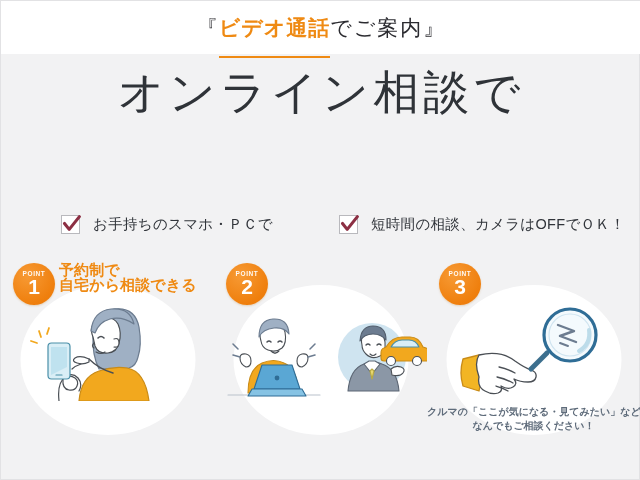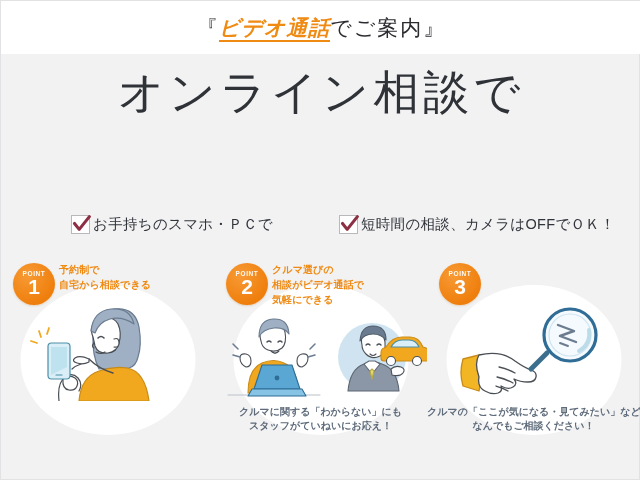--- a/index.html
+++ b/index.html
@@ -39,22 +39,21 @@
     line-height: 30px;
     letter-spacing: 1px;
     color: #2b2b30;
     white-space: nowrap;
   }
   .kicker .bracket { color: #2b2b30; font-weight: 400; }
   .kicker .hl {
     color: #ef8a13;
     font-weight: 700;
     border-bottom: 2px solid #ef8a13;
-    padding-bottom: 1px;
-    font-style: italic;
+    padding-bottom: 17px;
   }
   .kicker .tail { color: #2b2b30; letter-spacing: 2px; }
 
   
   .headline {
     position: absolute;
     left: 0; top: 62px;
     width: 640px;
     text-align: center;
     color: #2f3338;
@@ -74,21 +73,21 @@
     left: 0; top: 214px;
     width: 640px;
     display: flex;
     justify-content: center;
     align-items: center;
     gap: 22px;
   }
   .check-item {
     display: flex;
     align-items: center;
-    gap: 3px;
+    gap: 13px;
     white-space: nowrap;
     padding-left: 44px;
   }
   .check-box {
     width: 19px;
     height: 19px;
     flex: 0 0 19px;
     background: #ffffff;
     border: 1px solid #b9b9bd;
     box-sizing: border-box;
@@ -156,21 +155,21 @@
     line-height: 22px;
     margin-top: -1px;
   }
   .card-title {
     position: absolute;
     left: 58px;
     top: 5px;
     width: 152px;
     z-index: 5;
     color: #ef8a13;
-    font-size: 10px;
+    font-size: 15px;
     font-weight: 700;
     line-height: 15px;
     letter-spacing: 0.1px;
   }
   .card-title span { display: block; white-space: nowrap; }
   .card-art {
     position: absolute;
     left: 0;
     top: 44px;
     width: 213px;
@@ -271,25 +270,20 @@
       </svg>
 
     </div>
 
     <div class="card">
       <div class="card-circle"></div>
       <div class="badge">
         <span class="bw">POINT</span>
         <span class="bn">2</span>
       </div>
-      <div class="card-title">
-        <span>クルマ選びの</span>
-        <span>相談がビデオ通話で</span>
-        <span>気軽にできる</span>
-      </div>
 
       <svg class="card-art" viewBox="0 0 213 100" aria-hidden="true">
         <g stroke="#4a4f55" stroke-width="1.1" fill="none" stroke-linecap="round" stroke-linejoin="round">
 
           <path d="M14 94 h92" stroke="#b9c2cc"></path>
 
           <path d="M34 92 q0 -24 14 -30 q12 -5 22 0 q14 6 14 30 z" fill="#f2a81e" stroke="#c98b17"></path>
           <path d="M47 40 q-4 -14 8 -17 q13 -3 16 8 q2 11 -3 16 q-6 5 -14 2 q-6 -2 -7 -9 z" fill="#ffffff"></path>
           <path d="M45 36 q0 -17 14 -18 q15 -1 16 15 q-5 -7 -15 -6 q-11 1 -15 9 z" fill="#9fb0c4" stroke="#6c7c90"></path>
           <path d="M53 41 q2 -2 4 0 M64 41 q2 -2 4 0" stroke-width="1.5"></path>
@@ -317,24 +311,20 @@
 
           <path d="M178 74 q8 2 11 -2 q3 -4 -2 -6 q-6 -2 -10 2 z" fill="#ffffff"></path>
 
           <path d="M172 46 q6 -10 16 -10 h8 q9 0 13 10 l3 1 q3 1 3 5 v5 q0 3 -3 3 h-42 q-3 0 -3 -3 v-5 q0 -4 3 -5 z" fill="#f2a81e" stroke="#c98b17"></path>
           <path d="M177 46 q4 -7 11 -7 h7 q7 0 10 7 z" fill="#d9eef6" stroke="#4a8fa8"></path>
           <circle cx="177" cy="60" r="4.5" fill="#ffffff" stroke="#4a4f55"></circle>
           <circle cx="203" cy="60" r="4.5" fill="#ffffff" stroke="#4a4f55"></circle>
         </g>
       </svg>
 
-      <div class="card-caption">
-        <span>クルマに関する「わからない」にも</span>
-        <span>スタッフがていねいにお応え！</span>
-      </div>
     </div>
 
     <div class="card">
       <div class="card-circle"></div>
       <div class="badge">
         <span class="bw">POINT</span>
         <span class="bn">3</span>
       </div>
       <div class="card-title">
       </div>

